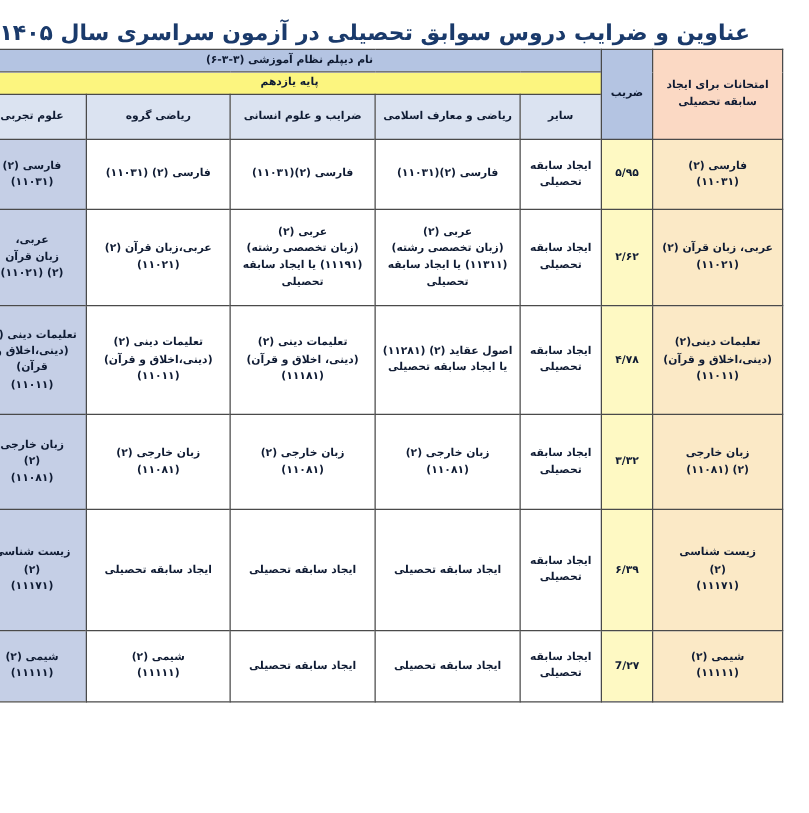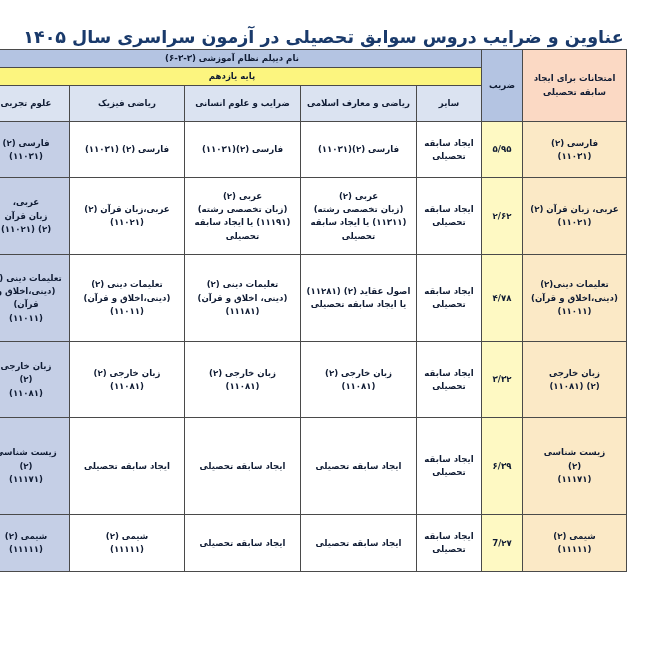--- a/index.html
+++ b/index.html
@@ -16,26 +16,26 @@
   }
 
   .page {
     position: relative;
     width: 647px;
     height: 650px;
     box-sizing: border-box;
   }
 
   .title {
-    text-align: center;
+    text-align: left;
     color: #1a3a6b;
     font-weight: bold;
     font-size: 17.5px;
     letter-spacing: 0px;
-    padding-top: 26px;
+    padding-top: 16px;
     line-height: 1.3;
   }
 
   .subtitle {
     text-align: center;
     color: #d52b1e;
     font-weight: bold;
     font-size: 10.5px;
     padding-top: 15px;
     padding-bottom: 10px;
@@ -116,21 +116,21 @@
         <td class="h-blue" colspan="5">نام دیپلم نظام آموزشی (۳-۳-۶)</td>
 
       </tr>
       <tr>
         <td class="h-yellow" colspan="5">پایه یازدهم</td>
       </tr>
       <tr class="hdr-sub">
         <td class="h-lightblue">سایر</td>
         <td class="h-lightblue">ریاضی و معارف اسلامی</td>
         <td class="h-lightblue">ضرایب و علوم انسانی</td>
-        <td class="h-lightblue">ریاضی فیزیک</td>
+        <td class="h-lightblue">ریاضی گروه</td>
         <td class="h-lightblue red-text">علوم تجربی</td>
       </tr>
     </thead>
     <tbody>
 
       <tr style="height:56px">
         <td class="c-cream cell-multi">فارسی (۲)<br>(۱۱۰۳۱)</td>
         <td class="c-steel">۵/۹۵</td>
         <td class="c-white blue-text">ایجاد سابقه تحصیلی</td>
         <td class="c-white cell-multi">فارسی (۲)(۱۱۰۳۱)</td>

